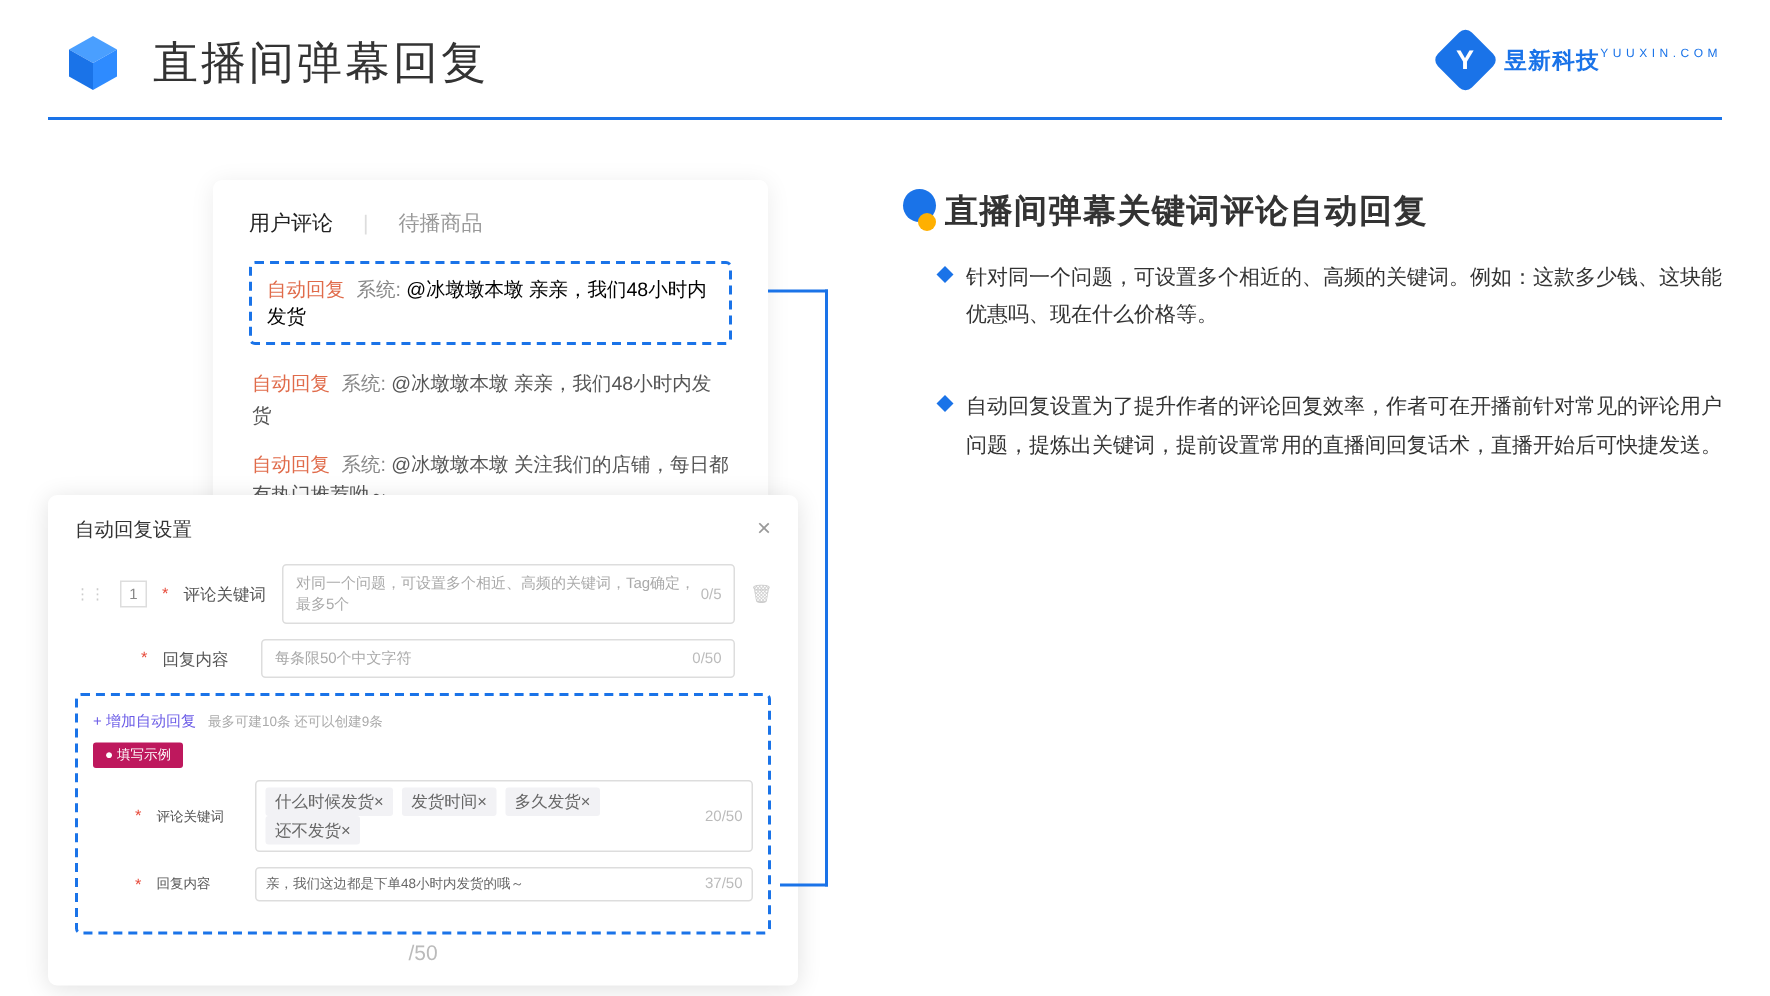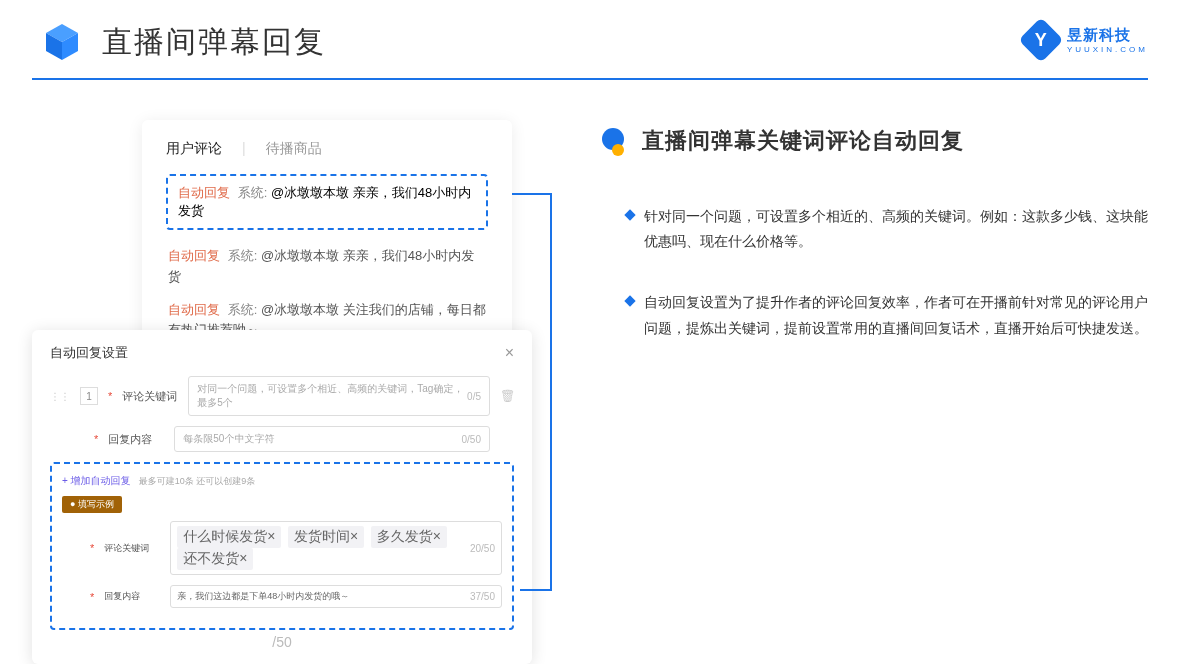--- a/index.html
+++ b/index.html
@@ -3,21 +3,21 @@
 <meta charset="utf-8">
 <style>
 *{margin:0;padding:0;box-sizing:border-box;font-family:"Microsoft YaHei",sans-serif}
 body{width:1180px;height:664px;background:#fff;position:relative;overflow:hidden}
 .header{display:flex;align-items:center;padding:20px 40px 0}
 .cube-icon{width:44px;height:44px;margin-right:18px;position:relative}
 .page-title{font-size:30px;color:#333;font-weight:400;letter-spacing:2px}
 .logo-area{position:absolute;right:32px;top:24px;display:flex;align-items:center}
 .logo-diamond{width:32px;height:32px;background:#1a73e8;transform:rotate(45deg);border-radius:6px;display:flex;align-items:center;justify-content:center;margin-right:10px}
 .logo-diamond span{transform:rotate(-45deg);color:#fff;font-weight:bold;font-size:18px}
-.logo-text{display:flex;flex-direction:column}
+.logo-text{display:flex;flex-direction:row}
 .logo-main{color:#1a73e8;font-size:15px;font-weight:bold;letter-spacing:1px}
 .logo-sub{color:#1a73e8;font-size:8px;letter-spacing:3px}
 .hr-line{height:2px;background:#1a73e8;margin:14px 32px 0}
 .content{display:flex;padding:40px 32px 0;gap:50px}
 .left-col{width:520px;position:relative}
 .card1{background:#fff;border-radius:6px;box-shadow:0 2px 16px rgba(0,0,0,0.08);padding:20px 24px;width:370px;margin-left:110px;position:relative;z-index:1}
 .tabs{display:flex;gap:20px;font-size:14px;margin-bottom:16px}
 .tab-active{font-weight:normal;color:#222}
 .tab-inactive{color:#999}
 .tab-sep{color:#ddd}
@@ -32,28 +32,28 @@
 .row-num{width:18px;height:18px;border:1px solid #ddd;display:flex;align-items:center;justify-content:center;font-size:10px;color:#888}
 .req-star{color:#e74c3c}
 .field-label{color:#555;width:56px;font-size:11px}
 .field-input{flex:1;border:1px solid #ddd;border-radius:3px;padding:5px 8px;font-size:10px;color:#aaa;display:flex;justify-content:space-between;align-items:center;background:#fff}
 .field-count{color:#bbb;font-size:10px}
 .trash-icon{color:#ccc;font-size:12px;width:14px}
 .example-box{border:2px dashed #1a73e8;border-radius:4px;padding:10px;margin-top:8px}
 .example-header{display:flex;align-items:center;gap:8px;margin-bottom:5px}
 .add-link{color:#6b5ce7;font-size:10px}
 .limit-text{color:#aaa;font-size:9px}
-.example-badge{background:#a16207;color:#fff;font-size:9px;padding:2px 8px;border-radius:2px;display:inline-block;margin-bottom:8px}
-.tag-chip{display:inline-block;background:#f2f2f5;color:#666;font-size:14px;padding:2px 6px;border-radius:2px;margin-right:4px}
+.example-badge{background:#be185d;color:#fff;font-size:9px;padding:2px 8px;border-radius:2px;display:inline-block;margin-bottom:8px}
+.tag-chip{display:inline-block;background:#f2f2f5;color:#666;font-size:11px;padding:2px 6px;border-radius:2px;margin-right:4px}
 .tag-input{flex:1;border:1px solid #ddd;border-radius:3px;padding:4px 6px;font-size:9px;display:flex;align-items:center;gap:3px;justify-content:space-between;background:#fff}
 .connector-h{position:absolute;top:73px;left:480px;width:40px;height:2px;border-top:2px solid #1a73e8;z-index:3}
 .connector-v{position:absolute;top:73px;left:518px;width:2px;height:398px;background:#1a73e8;z-index:3}
 .connector-h2{position:absolute;top:469px;left:488px;width:32px;height:2px;border-top:2px solid #1a73e8;z-index:3}
 .right-col{flex:1;padding-top:6px}
-.right-header{display:flex;align-items:flex-end;gap:12px;margin-bottom:48px}
+.right-header{display:flex;align-items:flex-start;gap:0;margin-bottom:16px}
 .bubble-icon{width:28px;height:28px;position:relative}
 .bubble-blue{width:22px;height:22px;background:#1a73e8;border-radius:50%;position:absolute;top:0;left:0}
 .bubble-yellow{width:12px;height:12px;background:#ffb000;border-radius:50%;position:absolute;bottom:0;right:6px}
 .right-title{font-size:22px;color:#333;letter-spacing:1px}
 .bullet-item{display:flex;gap:10px;margin-bottom:36px;padding-left:24px}
 .diamond-bullet{width:8px;height:8px;background:#1a73e8;transform:rotate(45deg);margin-top:7px;flex-shrink:0}
 .bullet-text{font-size:14px;color:#333;line-height:1.8}
 </style>
 </head>
 <body>

